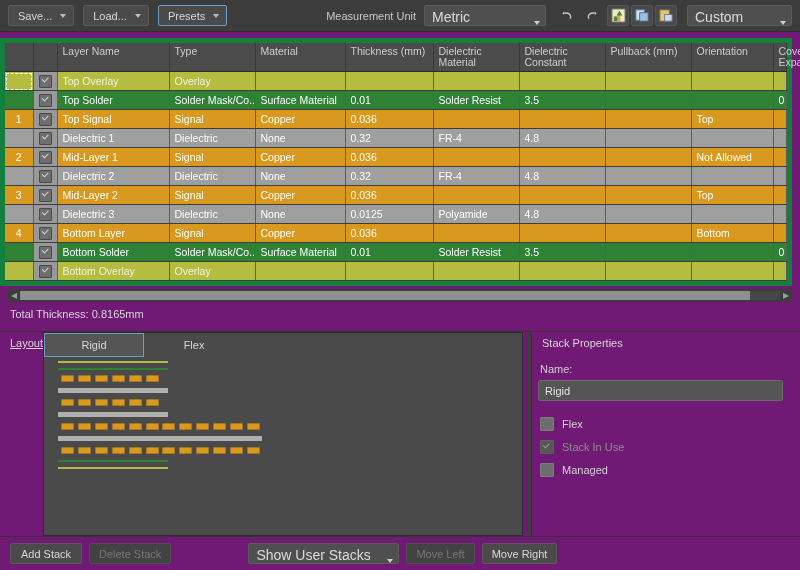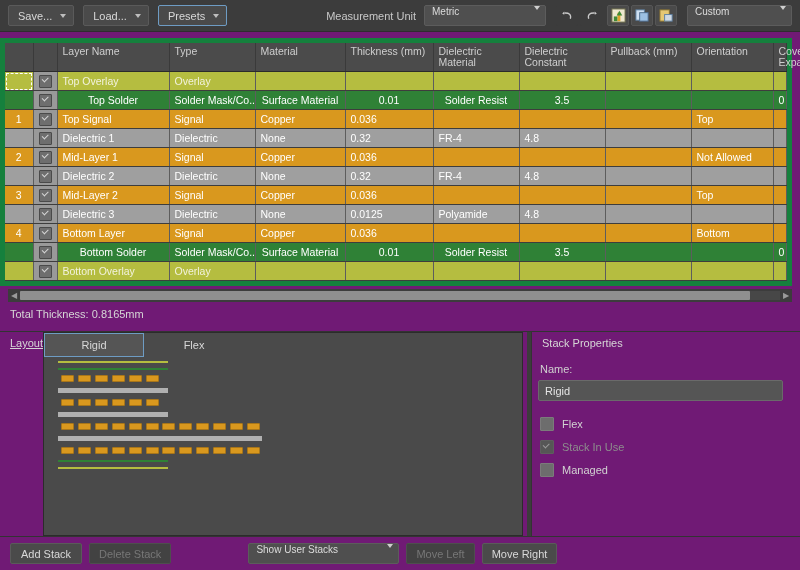--- a/index.html
+++ b/index.html
@@ -75,25 +75,25 @@
   .tb-spacer { flex: 1; }
 
   .lbl { color: #c8c8c8; font-size: 11px; white-space: nowrap; }
 
   .combo {
     background: #4f4f4f;
     border: 1px solid #5c5c5c;
     border-radius: 2px;
     height: 21px;
     display: inline-flex;
-    align-items: flex-start;
+    align-items: flex-end;
     box-sizing: border-box;
     position: relative;
     color: #dcdcdc;
-    font-size: 10px;
+    font-size: 14px;
     padding-left: 7px;
     cursor: default;
   }
   .combo .cval { flex: 1; overflow: hidden; white-space: nowrap; }
   .combo .carrow {
     width: 16px;
     display: flex;
     align-items: center;
     justify-content: center;
   }
@@ -182,21 +182,21 @@
     left: 2px;
     top: 1.5px;
     width: 5px;
     height: 2.5px;
     border-left: 1.5px solid #d6d6d6;
     border-bottom: 1.5px solid #d6d6d6;
     transform: rotate(-45deg);
   }
 
   tr.r-overlay td { background: #b5bd40; color: #f2f2dd; }
-  tr.r-solder  td { background: #2f8136; color: #ffffff; text-align: center; }
+  tr.r-solder  td { background: #2f8136; color: #ffffff; }
   tr.r-signal  td { background: #d9981e; color: #ffffff; }
   tr.r-diel    td { background: #9f9f9f; color: #ffffff; }
 
   tr.r-overlay td.c-idx { background: #b5bd40; }
   tr.r-solder  td.c-idx { background: #2f8136; }
   tr.r-signal  td.c-idx { background: #d9981e; }
   tr.r-diel    td.c-idx { background: #9f9f9f; }
 
   tr.selected td.c-idx {
     outline: 1px dashed #ffffff;

